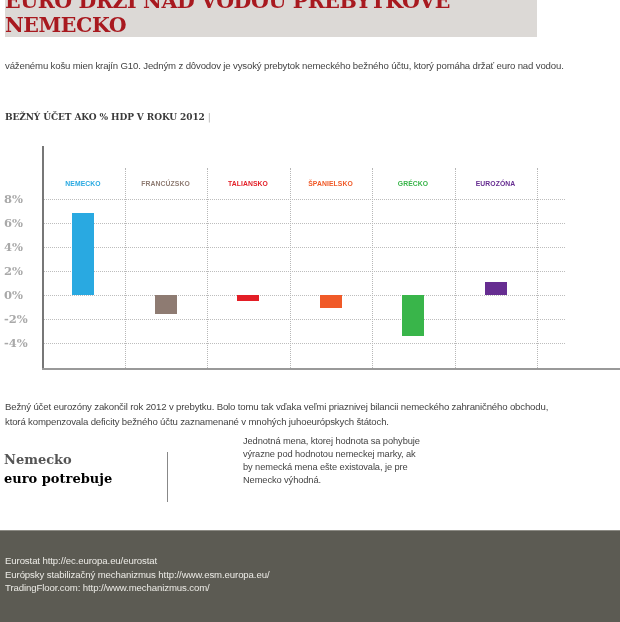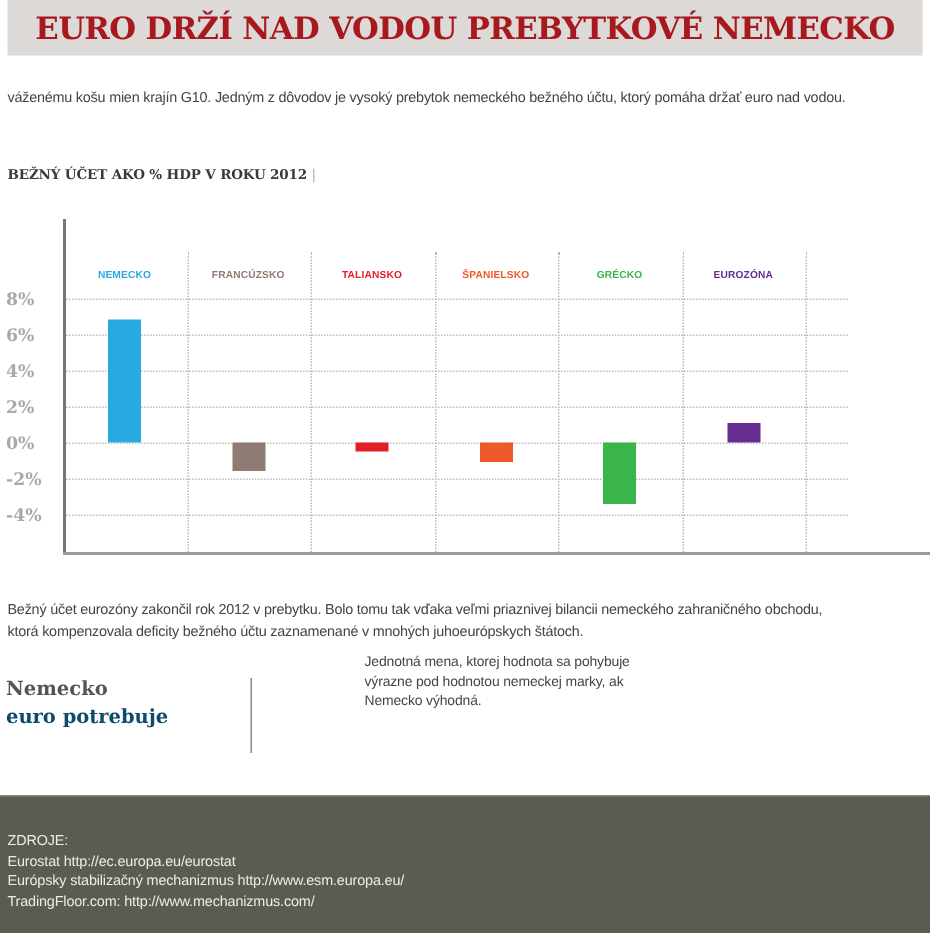--- a/index.html
+++ b/index.html
@@ -1,22 +1,22 @@
 <!DOCTYPE html>
 <html><head>
 <meta charset="utf-8">
 <style>
   * { margin: 0; padding: 0; box-sizing: border-box; }
   html, body { width: 620px; height: 622px; background: #ffffff; overflow: hidden; }
   body { position: relative; font-family: "Liberation Sans", sans-serif; color: #3a3a3a; }
 
   .title-band {
-    position: absolute; left: 5px; top: 0; width: 610px; height: 37px;
+    position: absolute; left: 5px; top: 0; width: 532px; height: 37px;
     background: #dcd9d6;
-    display: flex; align-items: center; justify-content: center;
+    display: flex; align-items: flex-end; justify-content: center;
   }
   .title-band h1 {
     font-family: "DejaVu Serif", serif; font-weight: bold;
     font-size: 20.5px; color: #a8191f; letter-spacing: -0.4px;
   }
 
   .intro {
     position: absolute; left: 5px; top: 58px; width: 612px;
     font-size: 9.6px; line-height: 15px; color: #444;
     font-family: "Liberation Sans Narrow", "Liberation Sans", sans-serif;
@@ -47,21 +47,21 @@
   .bar { position: absolute; width: 22px; }
 
   .summary {
     position: absolute; left: 5px; top: 399px; width: 612px;
     font-size: 9.6px; line-height: 15px; color: #444;
     letter-spacing: -0.15px;
   }
 
   .callout-left { position: absolute; left: 4px; top: 450px; }
   .callout-left .l1 { font-family: "DejaVu Serif", serif; font-weight: bold; font-size: 13px; color: #555; line-height: 19px; }
-  .callout-left .l2 { font-family: "DejaVu Serif", serif; font-weight: bold; font-size: 13px; color: #0c4a6e; line-height: 19px; }
+  .callout-left .l2 { font-family: "DejaVu Serif", serif; font-weight: bold; font-size: 13px; color: #000000; line-height: 19px; }
   .callout-divider { position: absolute; left: 167px; top: 452px; width: 1px; height: 50px; background: #888; }
   .callout-right {
     position: absolute; left: 198px; top: 435px; width: 215px;
     font-size: 9.3px; line-height: 13px; color: #444; letter-spacing: -0.1px; margin-left: 45px;
   }
 
   .footer {
     position: absolute; left: 0; top: 530px; width: 620px; height: 92px;
     background: #5c5b53; border-top: 1px solid #8c8b84;
   }
@@ -125,23 +125,23 @@
 </div>
 
 <div class="callout-left">
   <div class="l1">Nemecko</div>
   <div class="l2">euro potrebuje</div>
 </div>
 <div class="callout-divider"></div>
 <div class="callout-right">
   <div>Jednotná mena, ktorej hodnota sa pohybuje</div>
   <div>výrazne pod hodnotou nemeckej marky, ak</div>
+  <div>by nemecká mena ešte existovala, je pre</div>
   <div>Nemecko výhodná.</div>
 </div>
 
 <div class="footer">
   <div class="src">
-    <div>ZDROJE:</div>
     <div>Eurostat http://ec.europa.eu/eurostat</div>
     <div>Európsky stabilizačný mechanizmus  http://www.esm.europa.eu/</div>
     <div>TradingFloor.com: http://www.mechanizmus.com/</div>
   </div>
 </div>
 
 </body></html>

